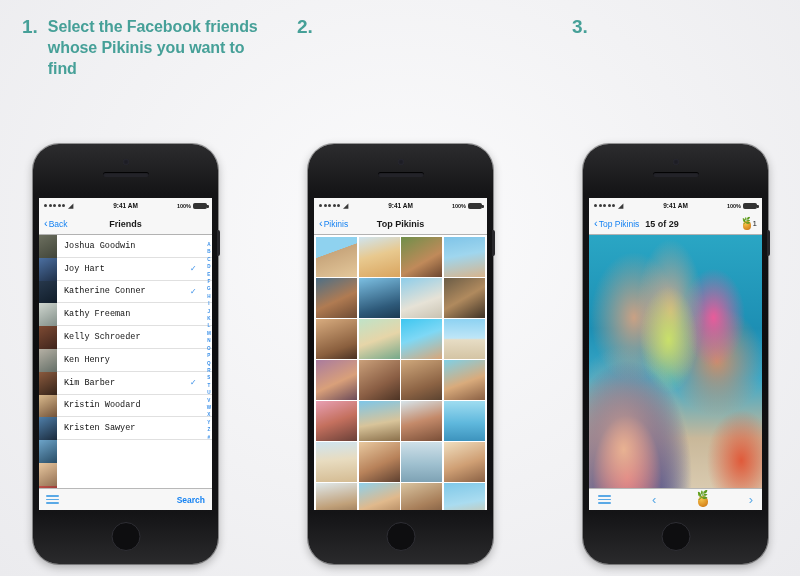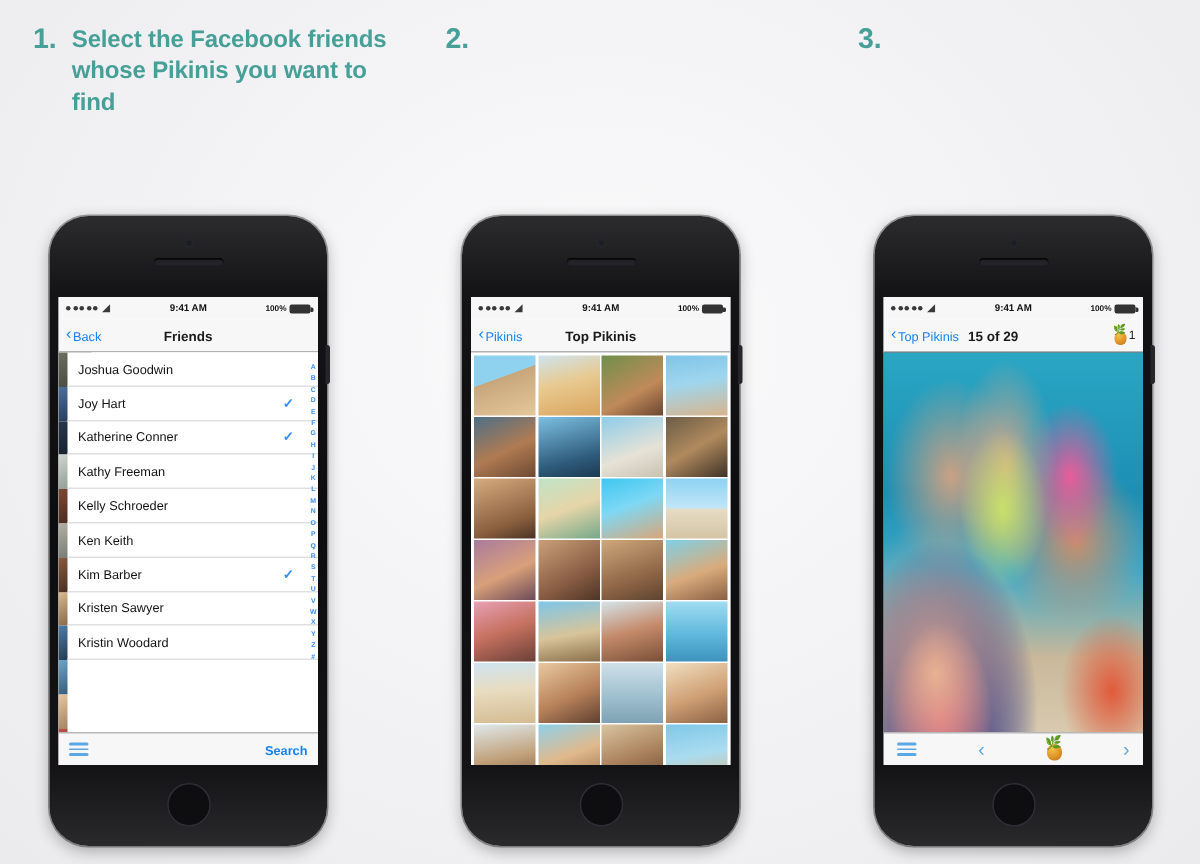--- a/index.html
+++ b/index.html
@@ -121,22 +121,22 @@
   .nav-pine-count { font-size:8px; color:#222; }
 
   
   .list-wrap { position:relative; height:275px; background:#fff; }
   .avatar-strip {
     position:absolute; left:0; top:0; width:22px; height:100%;
     display:flex; flex-direction:column; z-index:1;
   }
   .avatar { width:22px; height:22.8px; background-size:cover; }
   .friends-list {
-    position:absolute; left:6px; top:0; right:0; height:100%;
-    background:#fff; z-index:2;
+    position:absolute; left:18px; top:0; right:0; height:100%;
+    background:#fff; z-index:2;font-family:Liberation Mono, monospace;
   }
   .friend-row {
     height:22.8px; display:flex; align-items:center;
     border-bottom:0.7px solid #e0e0e0; padding-left:7px; padding-right:16px;
   }
   .friend-name { font-size:8.5px; color:#111; }
   .friend-check { margin-left:auto; color:#3a8fe8; font-size:9px; font-weight:bold; }
   .friend-row.partial { opacity:0.35; }
   .alpha-index {
     position:absolute; right:1px; top:6px; z-index:3;
@@ -261,31 +261,31 @@
           <span class="friend-name">Katherine Conner</span>
           <span class="friend-check">✓</span>
         </div>
         <div class="friend-row">
           <span class="friend-name">Kathy Freeman</span>
         </div>
         <div class="friend-row">
           <span class="friend-name">Kelly Schroeder</span>
         </div>
         <div class="friend-row">
-          <span class="friend-name">Ken Keith</span>
+          <span class="friend-name">Ken Henry</span>
         </div>
         <div class="friend-row">
           <span class="friend-name">Kim Barber</span>
           <span class="friend-check">✓</span>
         </div>
         <div class="friend-row">
+          <span class="friend-name">Kristin Woodard</span>
+        </div>
+        <div class="friend-row">
           <span class="friend-name">Kristen Sawyer</span>
-        </div>
-        <div class="friend-row">
-          <span class="friend-name">Kristin Woodard</span>
         </div>
       </div>
 
       <div class="alpha-index">
         <span>A</span>
         <span>B</span>
         <span>C</span>
         <span>D</span>
         <span>E</span>
         <span>F</span>

